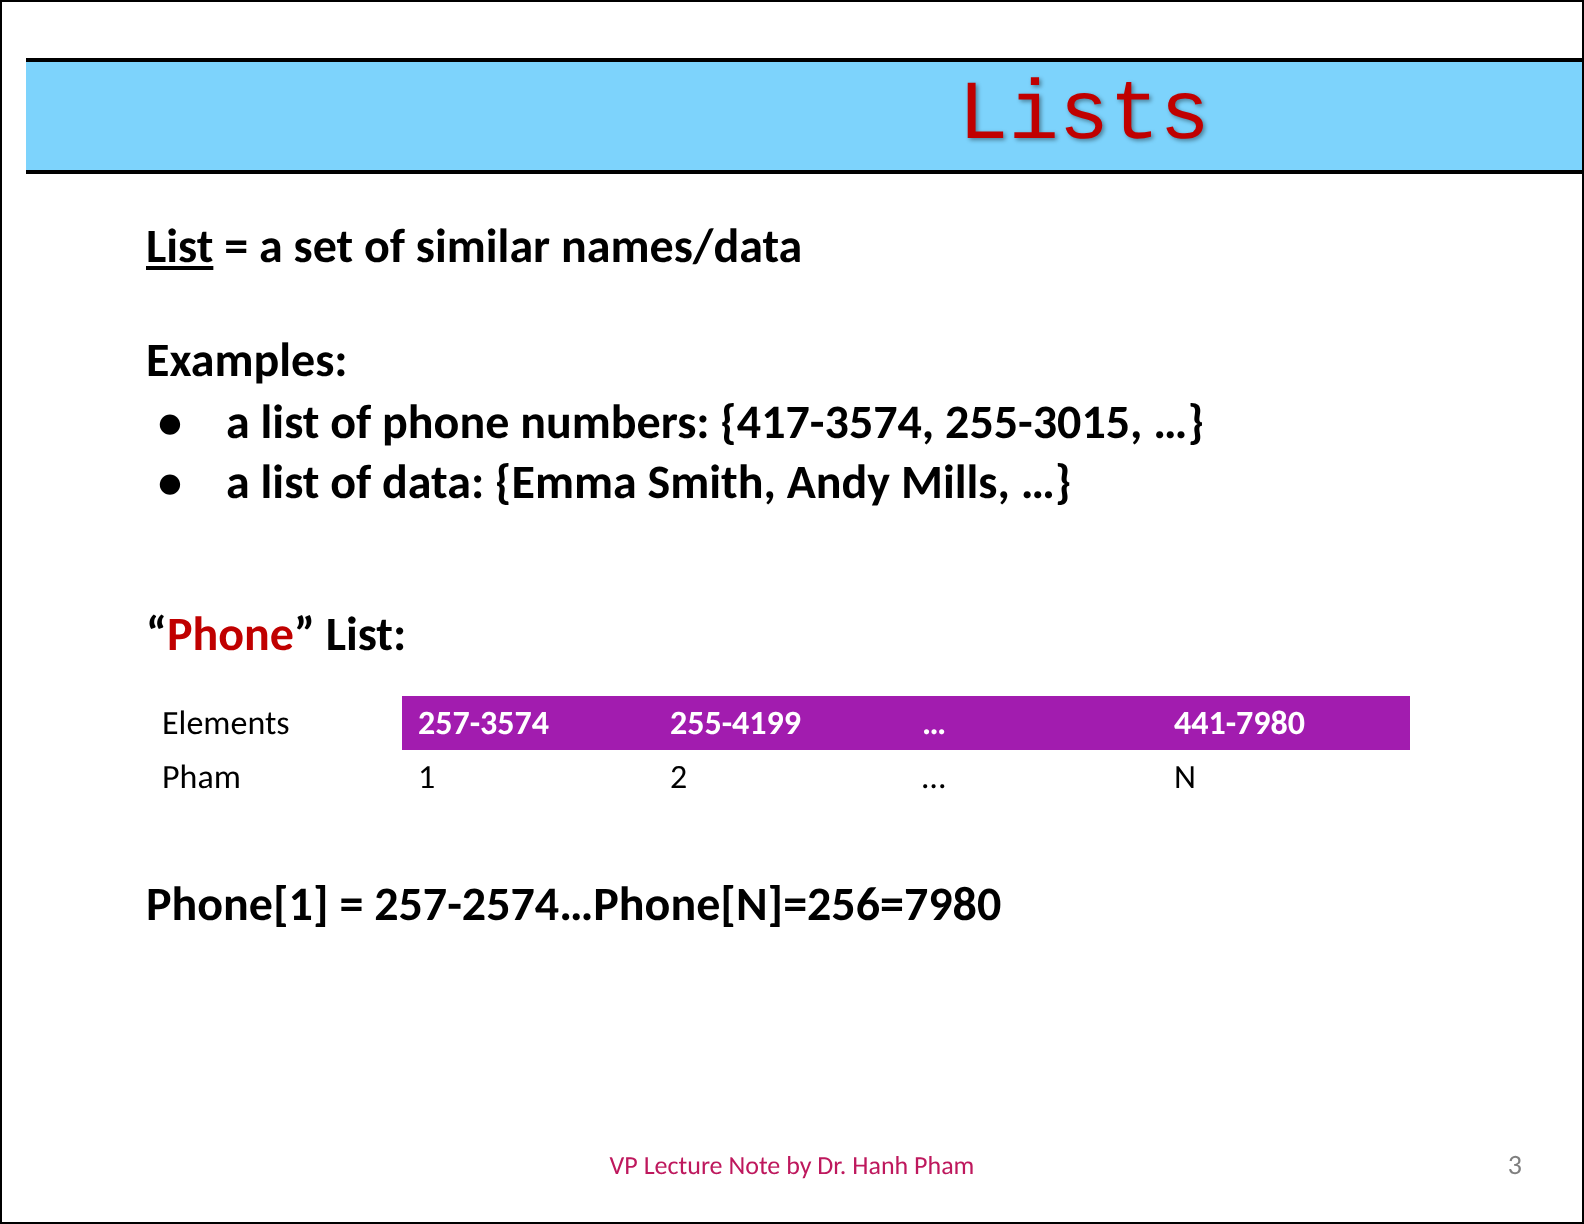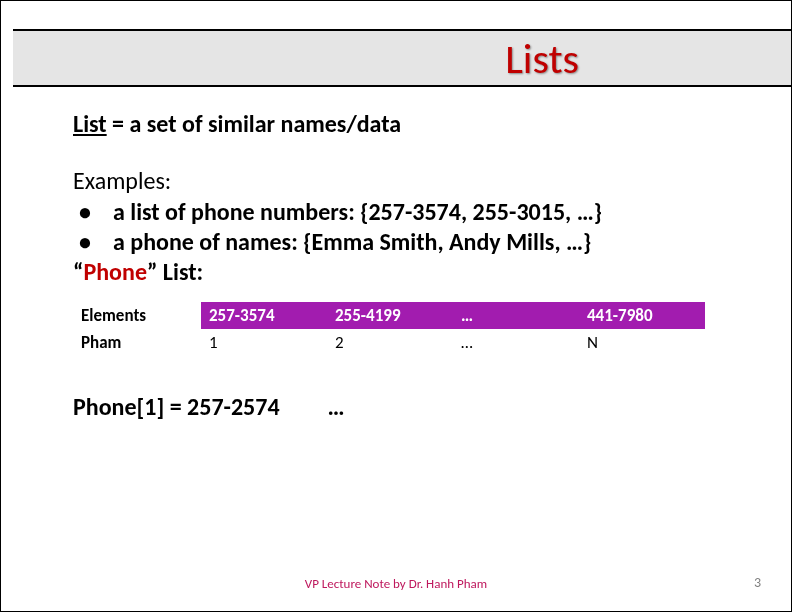--- a/index.html
+++ b/index.html
@@ -16,26 +16,27 @@
     height: 612px;
     position: relative;
     border: 1px solid #000;
   }
   .title-bar {
     position: absolute;
     top: 28px;
     left: 12px;
     right: 0;
     height: 58px;
-    background: #e5e5e5;
+    background: #7dd3fc;
     border-top: 2px solid #000;
     border-bottom: 2px solid #000;
     display: flex;
     align-items: center;
     justify-content: center;
+    font-family: Liberation Mono, monospace;
   }
   .title-text {
     color: #c00000;
     font-size: 42px;
     font-weight: 400;
     text-shadow: 1px 1px 2px rgba(0,0,0,0.4);
     margin-left: 280px;
   }
   .content {
     position: absolute;
@@ -45,72 +46,72 @@
   }
   .def {
     font-size: 24px;
     font-weight: 700;
     color: #000;
     margin-bottom: 28px;
   }
   .def .underline { text-decoration: underline; margin-top: 28px; }
   .examples-header {
     font-size: 24px;
-    font-weight: 400;
+    font-weight: 700;
     margin-bottom: 2px;
   }
   .bullet-row {
     font-size: 24px;
     font-weight: 700;
     line-height: 1.25;
     display: flex;
   }
   .bullet-dot {
     width: 40px;
     text-align: left;
     padding-left: 6px;
   }
   .phone-list-label {
     font-size: 24px;
     font-weight: 700;
+    margin-top: 46px;
     margin-bottom: 16px;
   }
   .red { color: #c00000; }
   .table-wrap {
     margin-top: 6px;
   }
   table {
     border-collapse: collapse;
     width: 632px;
   }
   td {
     font-size: 17px;
     padding: 3px 8px;
   }
   td.hdr {
-    font-weight: 700;
+    font-weight: 400;
     width: 128px;
     background: #fff;
   }
   tr.row-elements td.cell {
     background: #a21caf;
     color: #fff;
     font-weight: 700;
   }
   tr.row-index td.cell {
     background: #fff;
     color: #000;
   }
   td.cell { width: 126px; }
   .access-row {
     margin-top: 36px;
     font-size: 24px;
     font-weight: 700;
     display: flex;
-    gap: 48px;
     align-items: baseline;
   }
   .footer {
     position: absolute;
     bottom: 20px;
     left: 0;
     right: 0;
     text-align: center;
     font-size: 13px;
     color: #be185d;
@@ -135,25 +136,25 @@
   <div class="content">
 
     <div class="def">
       <span class="underline">List</span><span> = a set of similar names/data</span>
     </div>
 
     <div class="examples-header">Examples:</div>
 
     <div class="bullet-row">
       <span class="bullet-dot">•</span>
-      <span>a list of phone numbers: {257-3574, 255-3015,  …}</span>
+      <span>a list of phone numbers: {417-3574, 255-3015,  …}</span>
     </div>
     <div class="bullet-row">
       <span class="bullet-dot">•</span>
-      <span>a phone of names: {Emma Smith, Andy Mills, …}</span>
+      <span>a list of data: {Emma Smith, Andy Mills, …}</span>
     </div>
 
     <div class="phone-list-label">
       <span>“</span><span class="red">Phone</span><span>” List:</span>
     </div>
 
     <div class="table-wrap">
       <table>
         <tbody>
             <tr class="row-elements">
@@ -170,20 +171,21 @@
           <td class="cell">…</td>
           <td class="cell">N</td>
         </tr>
       </tbody>
         </table>
     </div>
 
     <div class="access-row">
       <span>Phone[1] = 257-2574</span>
       <span>…</span>
+      <span>Phone[N]=256=7980</span>
     </div>
 
   </div>
 
   <div class="footer">VP Lecture Note by Dr. Hanh Pham</div>
   <div class="page-num">3</div>
 
 </div>
 
 </body></html>

